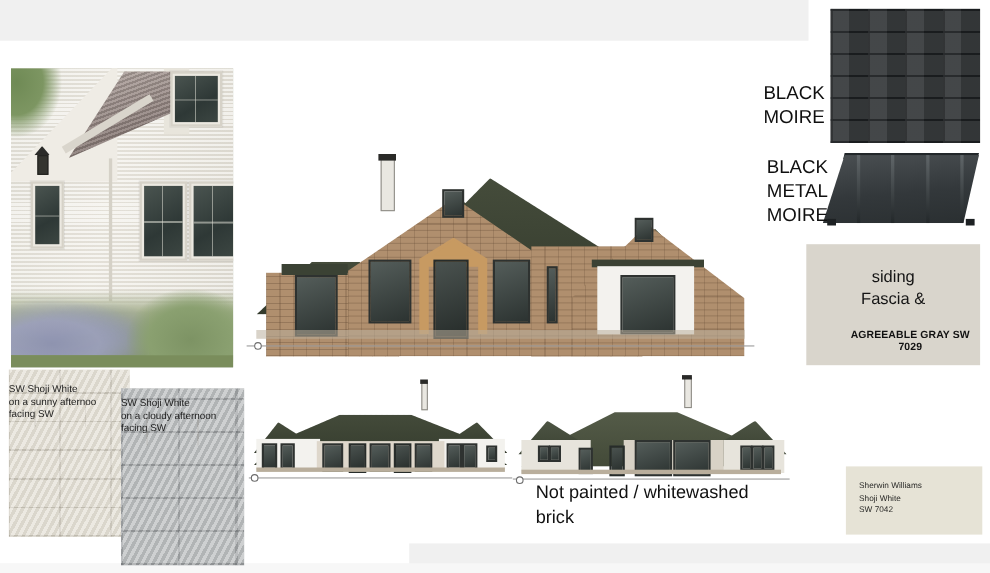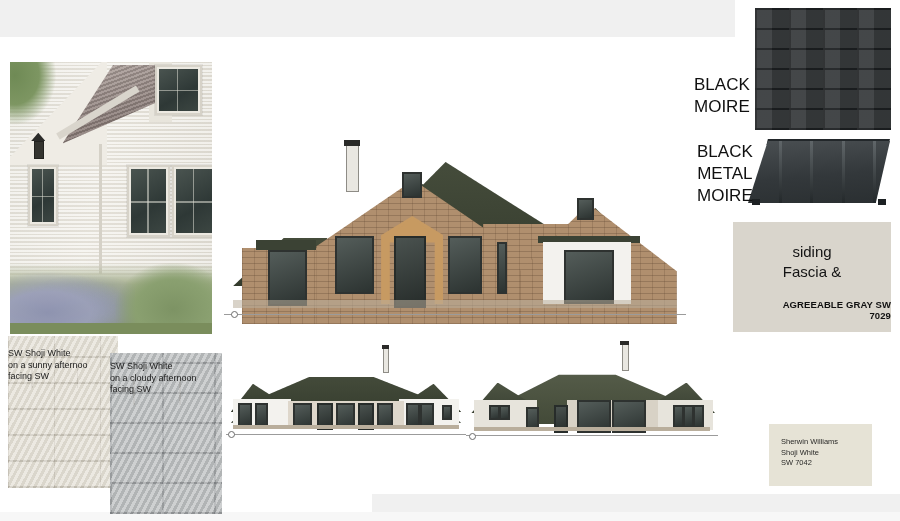--- a/index.html
+++ b/index.html
@@ -142,25 +142,25 @@
       background:linear-gradient(180deg,#606669,#23282a);}
   .metal-top{position:absolute;left:8px;top:6px;width:142px;height:6px;
       background:#22272a;clip-path:polygon(14% 0,100% 0,99% 100%,13% 100%);}
   .metal-foot{position:absolute;bottom:6px;width:8px;height:6px;background:#1d2123;}
 
   
   #swatch-fascia{left:733px;top:222px;width:158px;height:110px;
       background:#d9d5cc;}
   #fascia-title{position:absolute;left:0;right:0;top:20px;text-align:center;
       font-size:15px;line-height:20px;color:#141414;}
-  #fascia-code{position:absolute;left:0;right:0;bottom:11px;text-align:right;
+  #fascia-code{position:absolute;left:0;right:0;bottom:11px;text-align:center;
       font-size:9.5px;font-weight:bold;color:#111;letter-spacing:.1px;margin-left:31px;}
 
   
-  #swatch-shoji{left:769px;top:424px;width:103px;height:62px;
+  #swatch-shoji{left:769px;top:424px;width:124px;height:62px;
       background:#e6e3d6;}
   #shoji-text{position:absolute;left:12px;top:13px;font-size:7.5px;
       line-height:10.5px;color:#2a2a28;}
 
   
   .big-label{position:absolute;font-size:17px;line-height:22px;color:#101010;text-align:center;}
   #label-black-moire{left:694px;top:74px;}
   #label-black-metal{left:697px;top:141px;}
   #note-brick{position:absolute;left:487px;top:437px;width:230px;
       font-size:16.5px;line-height:22px;color:#111;}
@@ -358,14 +358,15 @@
   </div>
 
   <div class="card" id="swatch-shoji">
     <div id="shoji-text">
       <div>Sherwin Williams</div>
       <div>Shoji White</div>
       <div>SW 7042</div>
     </div>
   </div>
 
+  <div id="note-brick">Not painted / whitewashed brick</div>
 
 </div>
 
 </body></html>

